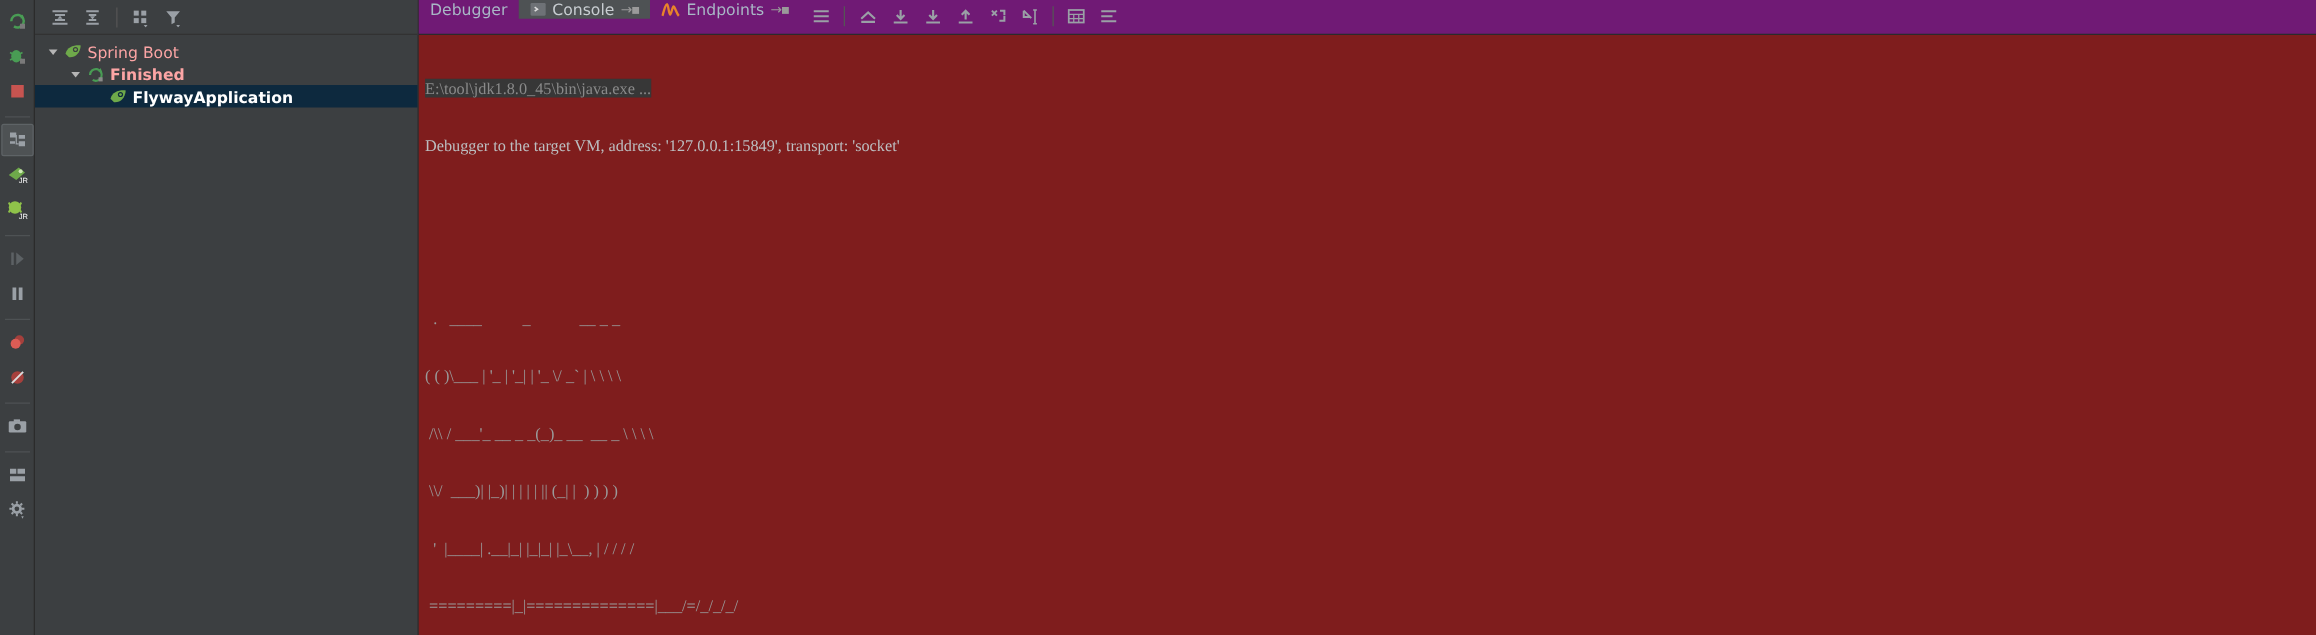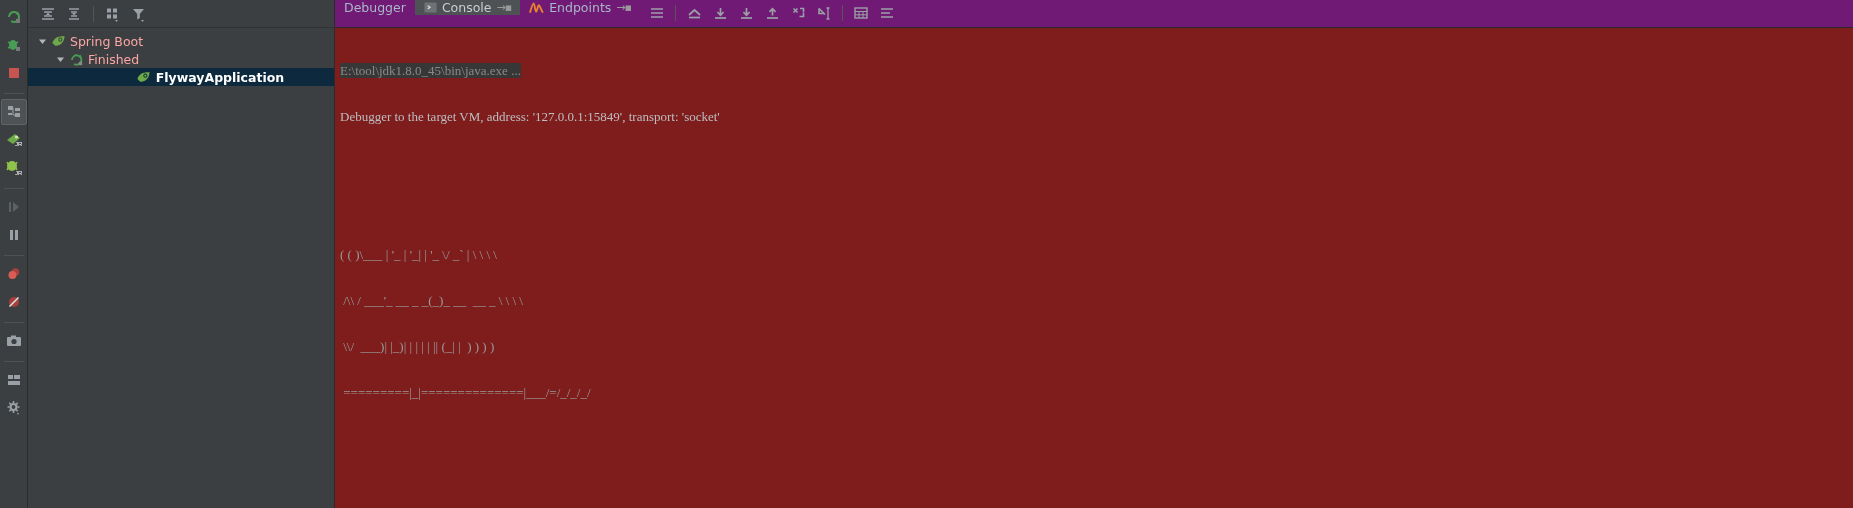--- a/index.html
+++ b/index.html
@@ -283,37 +283,37 @@
         <span class="tree-icon">
           <svg width="15" height="15" viewBox="0 0 16 16">
               <path d="M1.5 9.5 C3 4 8.5 2 14.5 2.5 C14 9 10 13 4.5 12.5 Z" fill="#6ea94a"></path>
               <circle cx="10" cy="6" r="2.2" fill="#3c3f41"></circle>
               <circle cx="10" cy="6" r="1.2" fill="#6ea94a"></circle>
             </svg>
         </span>
         <span class="tree-label">Spring Boot</span>
       </div>
 
-      <div class="tree-row" style="padding-left:26px;">
+      <div class="tree-row" style="padding-left:26px;font-weight:bold;">
         <span class="tw">
           <svg width="9" height="9" viewBox="0 0 9 9">
               <path d="M1 2.5 L8 2.5 L4.5 7 Z" fill="#b5b5b5"></path>
             </svg>
         </span>
         <span class="tree-icon">
           <svg width="15" height="15" viewBox="0 0 16 16">
               <path d="M3.2 8.5a5 5 0 1 1 2.3 4.2" fill="none" stroke="#499c54" stroke-width="1.9"></path>
               <path d="M12.2 2.6l1.4 3.3-3.4-.3z" fill="#499c54"></path>
               <rect x="10.5" y="10.5" width="3.5" height="3.5" fill="#8a8a8a"></rect>
             </svg>
         </span>
         <span class="tree-label">Finished</span>
       </div>
 
-      <div class="tree-row selected" style="padding-left:44px;justify-content:center;">
+      <div class="tree-row selected" style="padding-left:44px;">
         <span class="tw"></span>
         <span class="tree-icon">
           <svg width="15" height="15" viewBox="0 0 16 16">
               <path d="M1.5 9.5 C3 4 8.5 2 14.5 2.5 C14 9 10 13 4.5 12.5 Z" fill="#6ea94a"></path>
               <circle cx="10" cy="6" r="2.2" fill="#0d293e"></circle>
               <circle cx="10" cy="6" r="1.2" fill="#6ea94a"></circle>
             </svg>
         </span>
         <span class="tree-label">FlywayApplication</span>
       </div>
@@ -404,23 +404,25 @@
             </svg>
         </div>
       </div>
     </div>
 
     <div class="console">
       <div class="cline"><span class="c-cmd">E:\tool\jdk1.8.0_45\bin\java.exe ...</span></div>
       <div class="cline c-white">Debugger to the target VM, address: '127.0.0.1:15849', transport: 'socket'</div>
       <div class="cline">&nbsp;</div>
       <div class="cline">&nbsp;</div>
+      <div class="cline c-banner">  .   ____          _            __ _ _</div>
       <div class="cline c-banner">( ( )\___ | '_ | '_| | '_ \/ _` | \ \ \ \</div>
       <div class="cline c-banner"> /\\ / ___'_ __ _ _(_)_ __  __ _ \ \ \ \</div>
       <div class="cline c-banner"> \\/  ___)| |_)| | | | | || (_| |  ) ) ) )</div>
+      <div class="cline c-banner">  '  |____| .__|_| |_|_| |_\__, | / / / /</div>
       <div class="cline c-banner"> =========|_|==============|___/=/_/_/_/</div>
       
       
       
       
       
       
       
       
       

